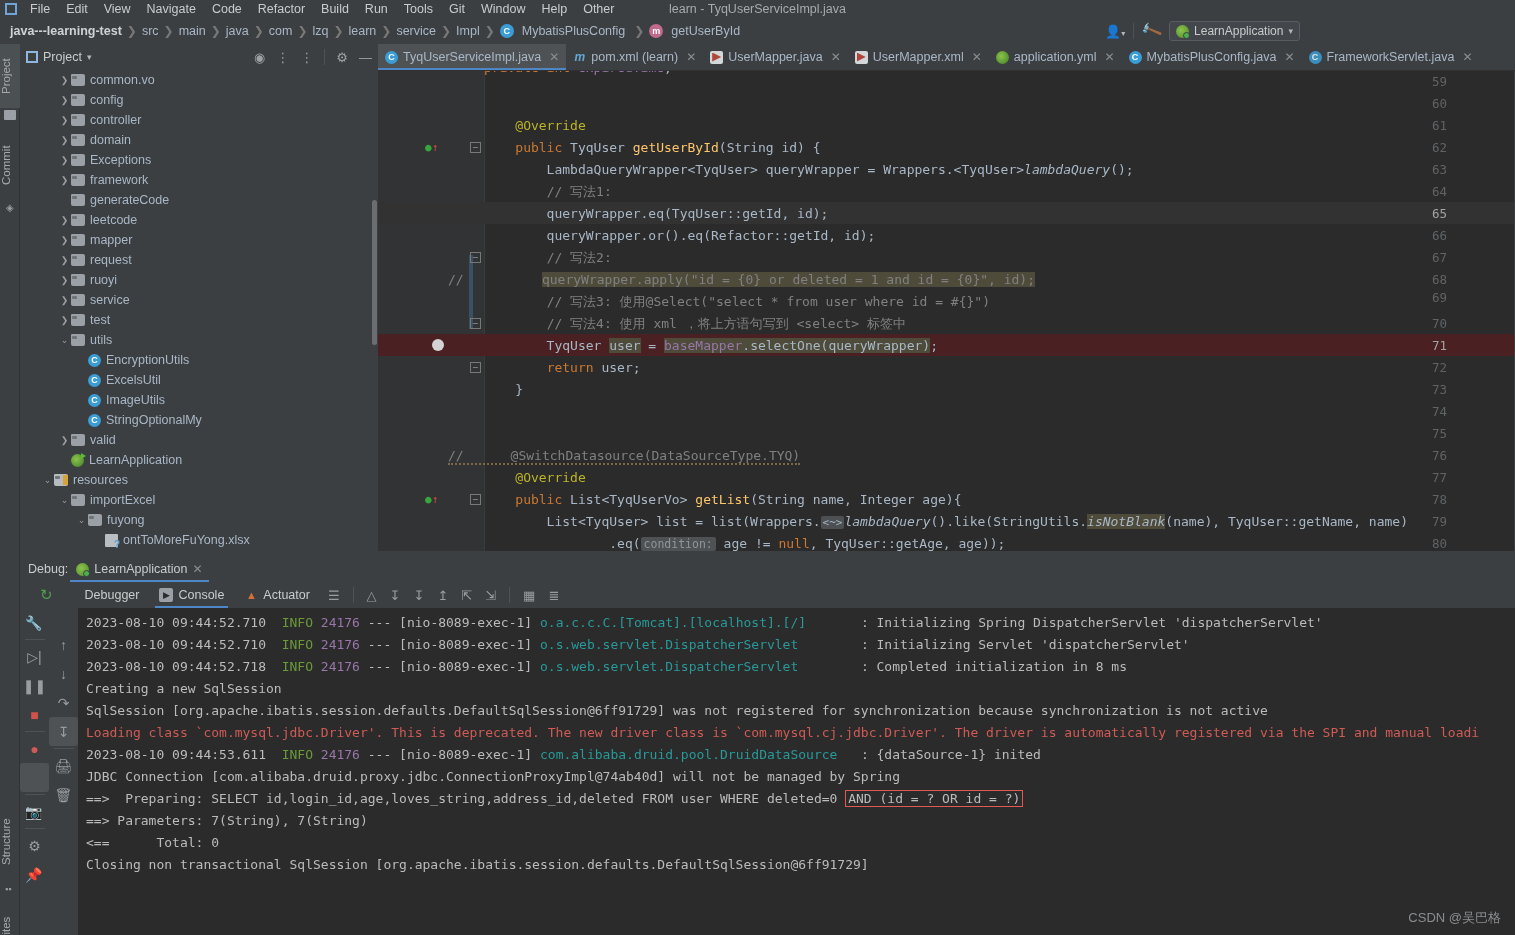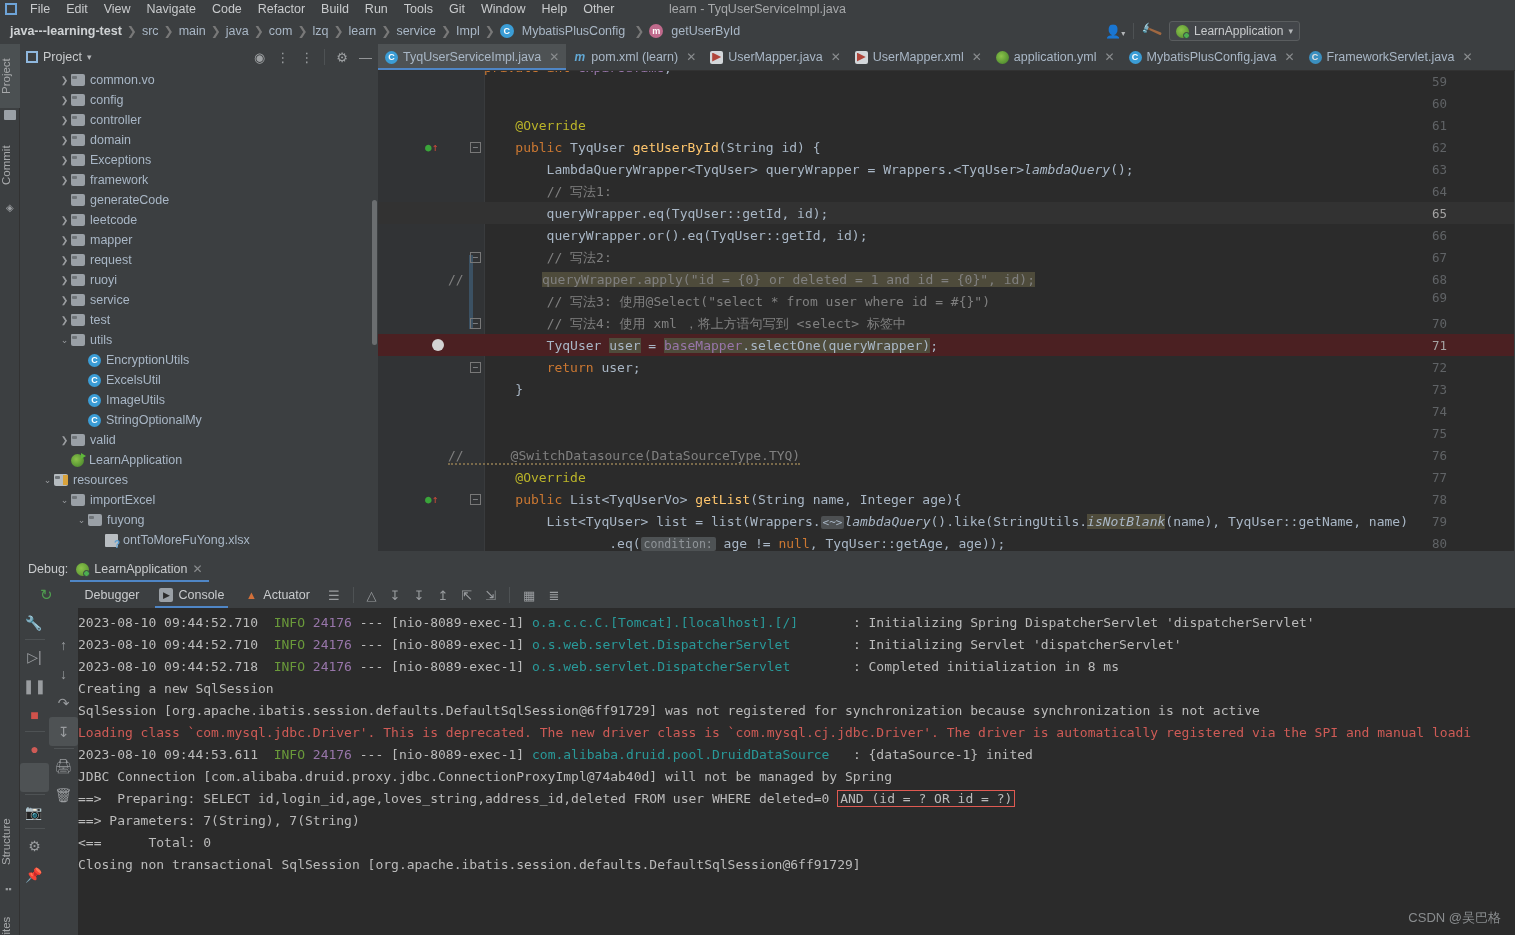--- a/index.html
+++ b/index.html
@@ -219,21 +219,21 @@
   }
   .dt-item { display:flex; align-items:center; gap:5px; padding: 0 10px; height:26px; position:relative;}
   .dt-item.active::after{content:"";position:absolute;left:6px;right:6px;bottom:0;height:2px;background:#4f86c6;}
   .dt-ic { width:14px;height:14px;display:inline-flex;align-items:center;justify-content:center;font-size:11px;}
   .tb-icons { display:flex; align-items:center; gap:13px; margin-left: 8px; color:#9a9da0; font-size:13px;}
   .console {
     position: absolute; left: 58px; top: 52px; width: 1437px; height: 327px;
     background: #2b2b2b; font-family: "DejaVu Sans Mono", monospace;
     font-size: 13px; overflow: hidden; padding-top: 4px;
   }
-  .logrow { height: 22px; line-height: 22px; white-space: pre; color: #bbbbbb; }
+  .logrow { height: 22px; line-height: 22px; white-space: pre; padding-left: 8px; color: #bbbbbb; }
   .lg-info { color: #6a9a3a; }
   .lg-pid { color: #9876aa; }
   .lg-cls { color: #299999; }
   .lg-err { color: #cf5b56; }
   .lg-plain { color: #bbbbbb; }
   .sqlbox { border: 1px solid #e05a52; padding: 0 2px; }
   .dbg-side {
     position: absolute; left: 0; top: 52px; width: 58px; height: 327px;
     background: #3c3f41;
   }
@@ -557,21 +557,21 @@
     <div class="foldm" style="top:423px;">─</div>
 
     <div class="code-area">
       <div class="crow" style="top:0px;"> </div>
       <div class="crow" style="top:22px;"> </div>
       <div class="crow" style="top:44px;">    <span class="ann">@Override</span></div>
       <div class="crow" style="top:88px;">        LambdaQueryWrapper&lt;TyqUser&gt; queryWrapper = Wrappers.&lt;<span class="typ">TyqUser</span>&gt;<span class="ital">lambdaQuery</span>();</div>
       <div class="crow" style="top:66px;">    <span class="kw">public</span> TyqUser <span class="mth">getUserById</span>(String id) {</div>
       <div class="crow" style="top:110px;">        <span class="cmt">// 写法1:</span></div>
       <div class="crow" style="top:132px;">        queryWrapper.eq(TyqUser::getId, id);</div>
-      <div class="crow" style="top:154px;">        queryWrapper.or().eq(TyqUser::getId, id);</div>
+      <div class="crow" style="top:154px;">        queryWrapper.or().eq(Refactor::getId, id);</div>
       <div class="crow" style="top:176px;">        <span class="cmt">// 写法2:</span></div>
       <div class="crow" style="top:198px;"><span class="cmt" style="margin-left:-36px">//</span>          <span class="hlbox cmt">queryWrapper.apply("id = {0} or deleted = 1 and id = {0}", id);</span></div>
       <div class="crow" style="top:220px;">        <span class="cmt">// 写法3: 使用@Select("select * from user where id = #{}")</span></div>
       <div class="crow" style="top:242px;">        <span class="cmt">// 写法4: 使用 xml ，将上方语句写到 &lt;select&gt; 标签中</span></div>
       <div class="crow" style="top:264px;">        TyqUser <span class="hlbox">user</span> = <span class="hlbox"><span class="fld">baseMapper</span>.selectOne(queryWrapper)</span>;</div>
       <div class="crow" style="top:286px;">        <span class="kw">return</span> user;</div>
       <div class="crow" style="top:308px;">    }</div>
       <div class="crow" style="top:330px;"> </div>
       <div class="crow" style="top:352px;"> </div>
       <div class="crow" style="top:374px;"><span class="cmt squig" style="margin-left:-36px">//      @SwitchDatasource(DataSourceType.TYQ)</span></div>

